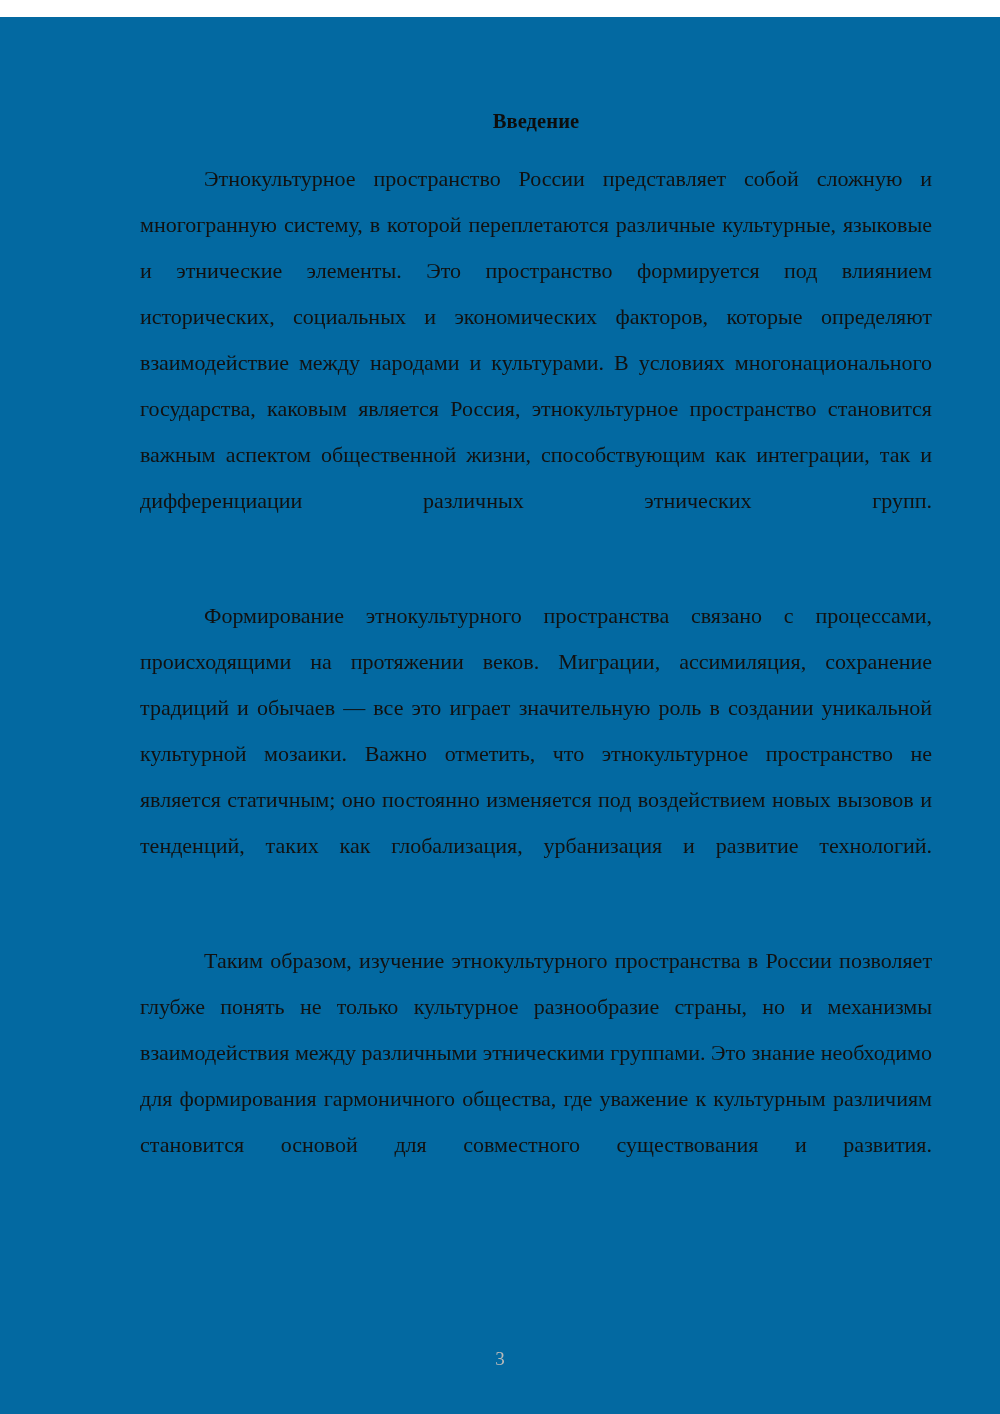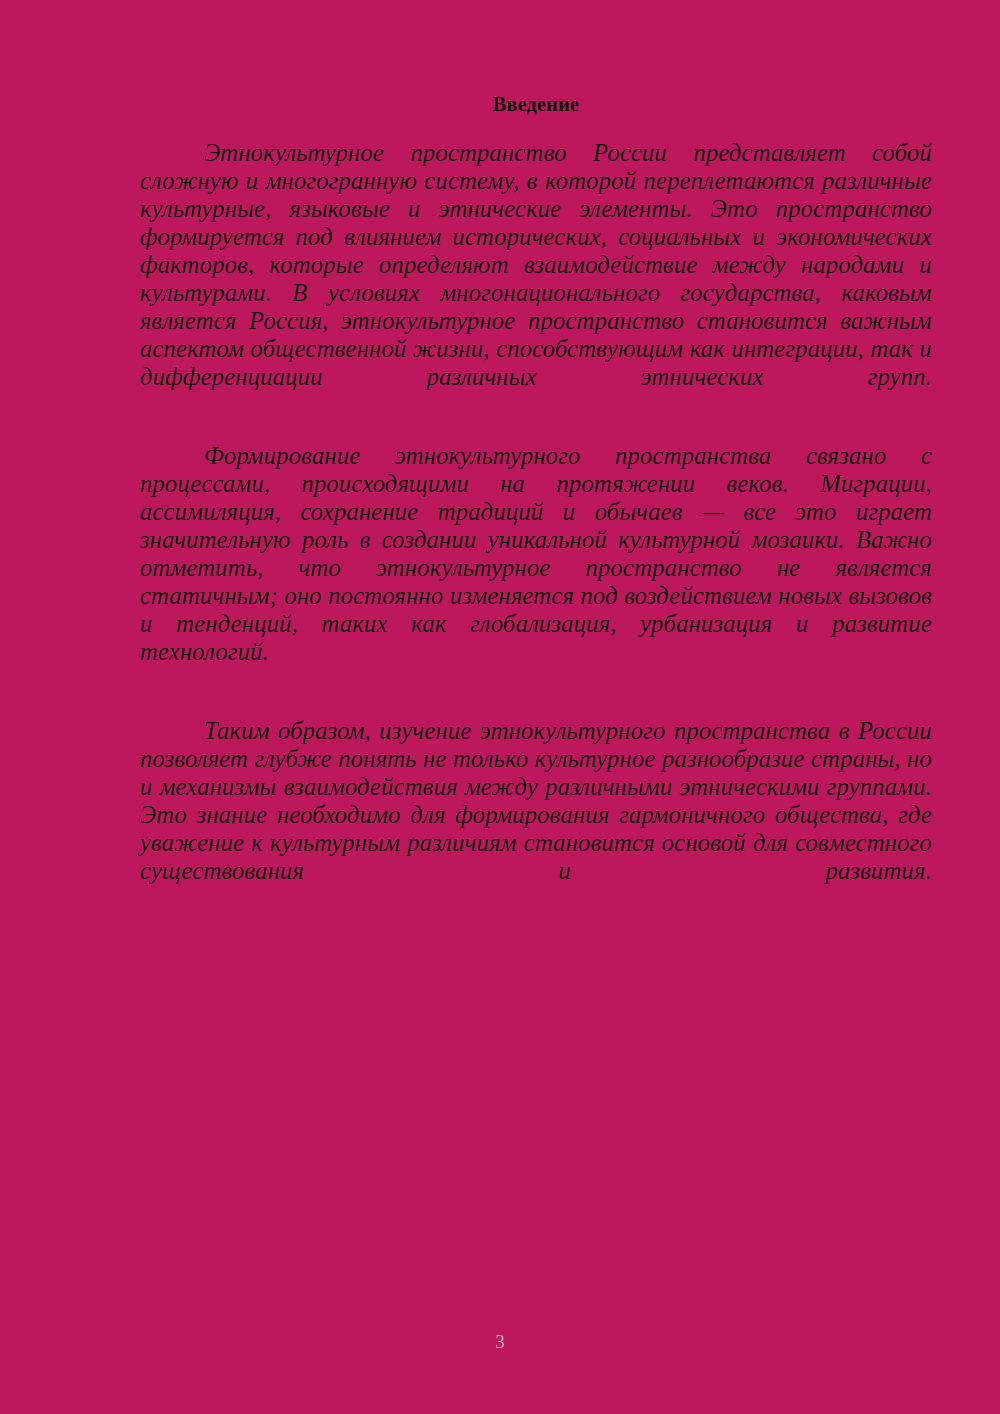--- a/index.html
+++ b/index.html
@@ -12,21 +12,22 @@
     height: 1414px;
     position: relative;
     font-family: "Liberation Serif", "DejaVu Serif", serif;
     color: #000000;
     overflow: hidden;
   }
 
   .page {
     position: absolute;
     inset: 0;
-    background: #be185d;
+    background: #0369a1;
+    margin-top: 17px;
   }
 
   .page-body {
     position: absolute;
     left: 140px;
     top: 0;
     width: 792px;   
   }
 
   .doc-heading {
@@ -39,28 +40,27 @@
     line-height: 1.2;
     color: #0d0d0d;
   }
 
   .paragraphs {
     margin-top: 22px;
   }
 
   .para {
     margin: 0 0 23px 0;
-    font-size: 25px;
-    line-height: 28px;
+    font-size: 22px;
+    line-height: 46px;
     text-align: justify;
     text-justify: inter-word;
     text-indent: 64px;
     color: #111111;
     hyphens: none;
-    font-style: italic;
     -webkit-hyphens: none;
   }
 
   .para:last-child {
     margin-bottom: 0;
   }
 
   
   .para::after {
     content: "";

